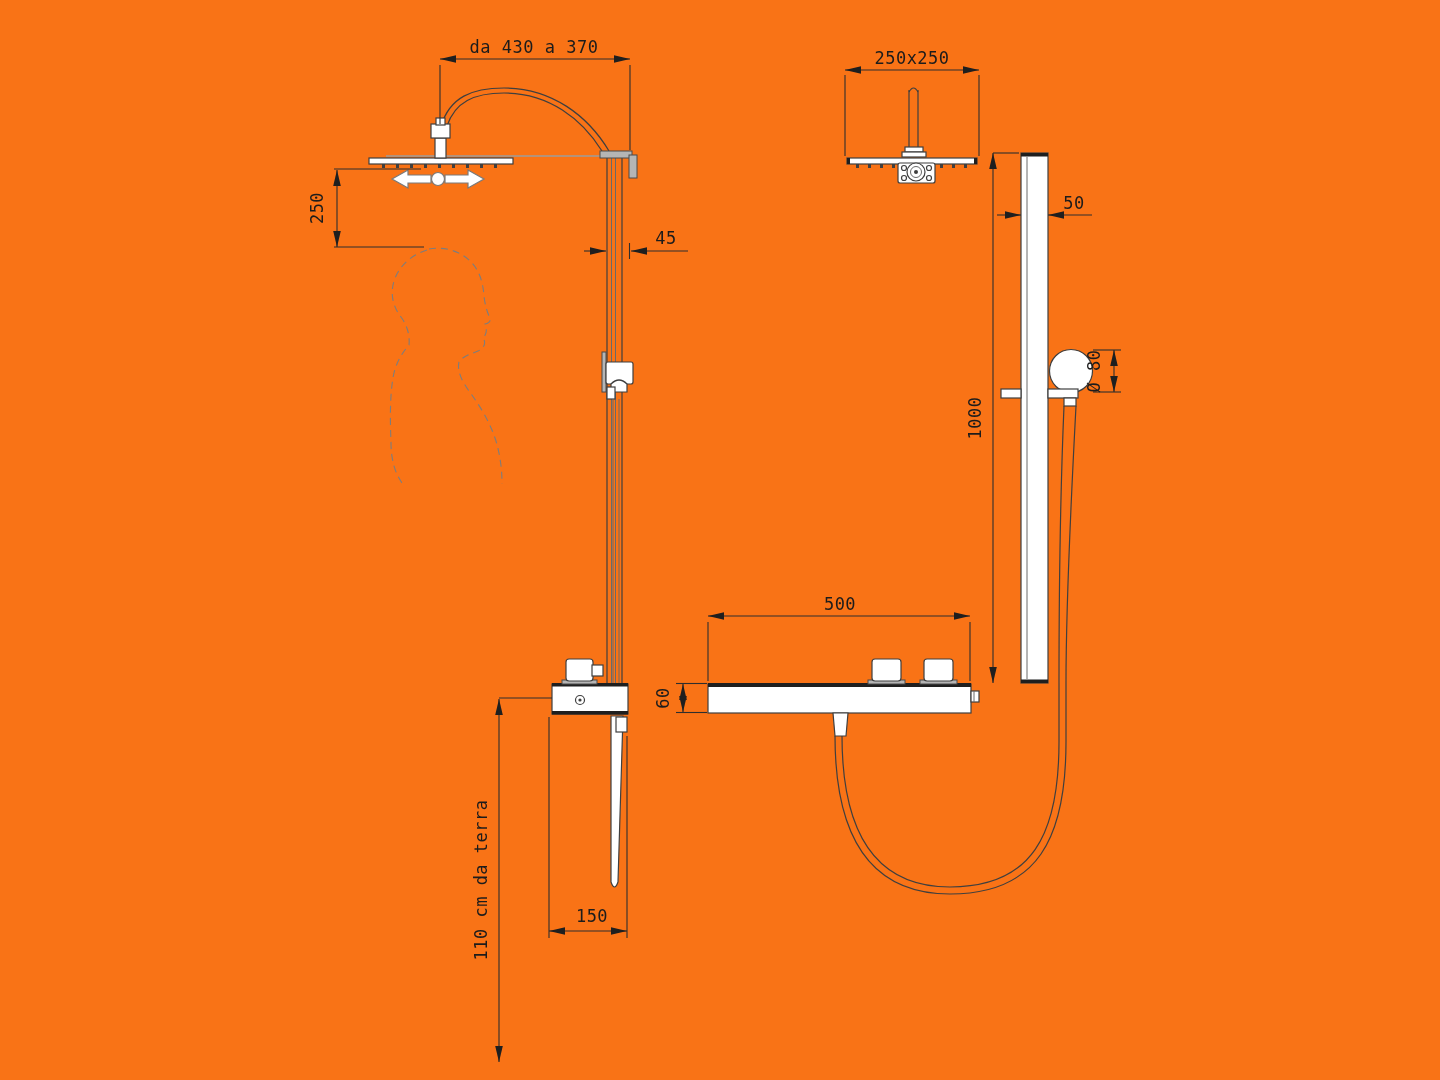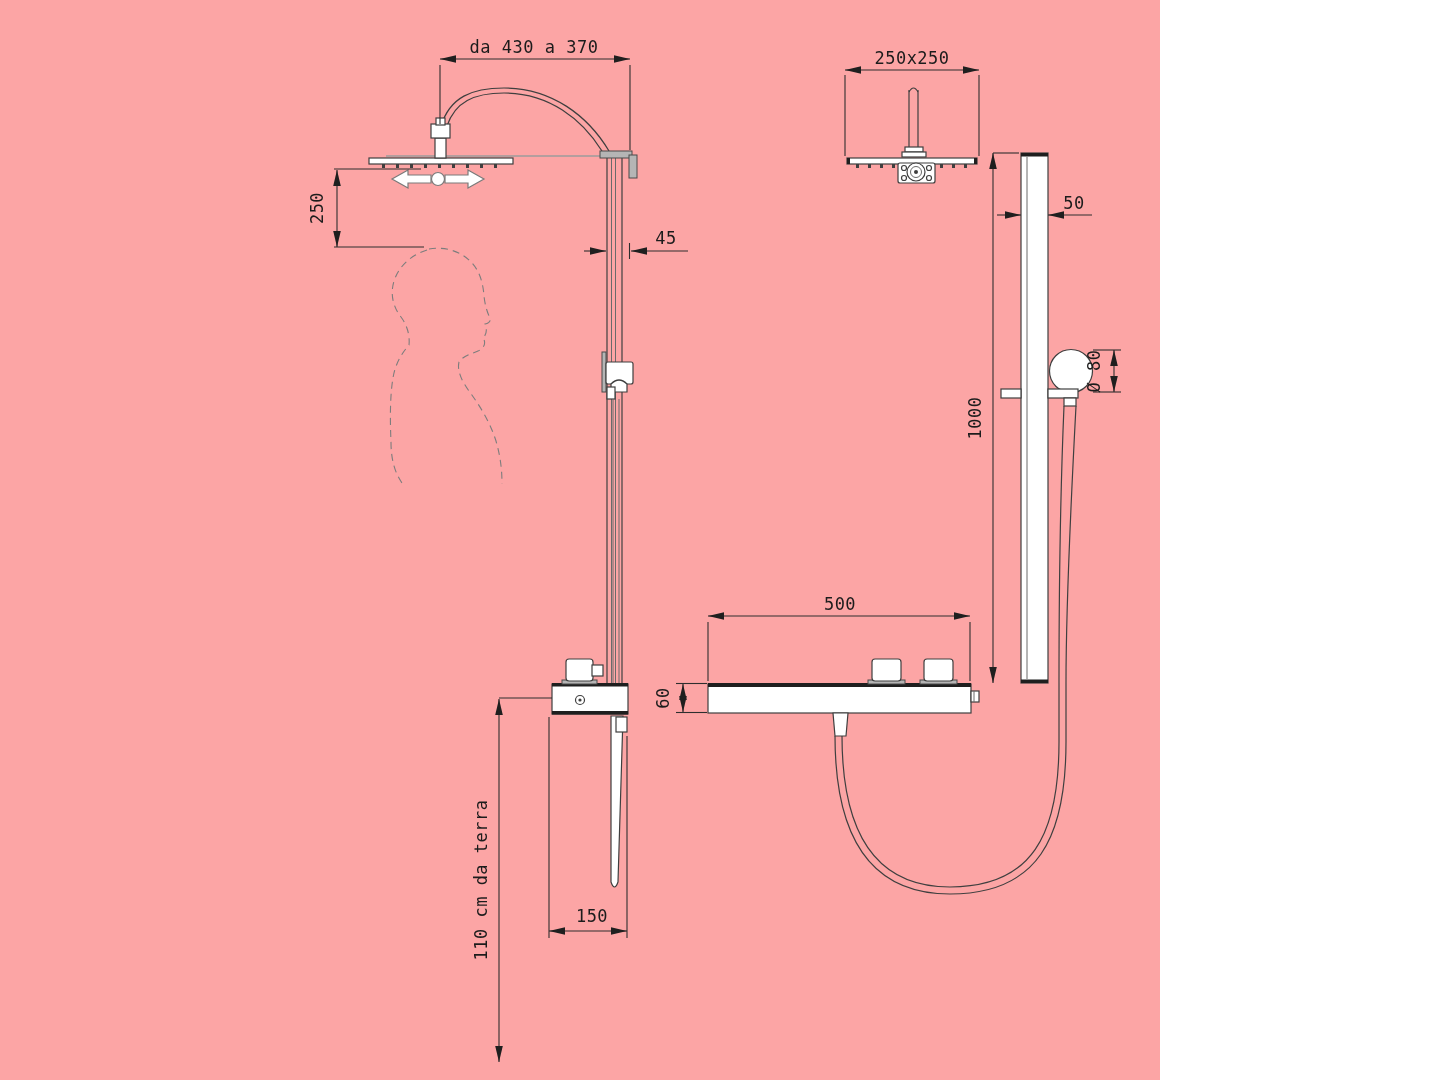--- a/index.html
+++ b/index.html
@@ -1,20 +1,20 @@
 <!DOCTYPE html>
 <html><head>
 <meta charset="utf-8">
 <style>
   html,body{margin:0;padding:0;}
   body{
     width:1440px;height:1080px;background:#ffffff;
     font-family:"DejaVu Sans Mono","Liberation Mono",monospace;
   }
-  .stage{position:relative;width:1160px;height:1080px;background:#fca5a5;overflow:hidden;}
+  .stage{position:relative;width:1440px;height:1080px;background:#f97316;overflow:hidden;}
   svg text{
     font-family:"DejaVu Sans Mono","Liberation Mono",monospace;
     font-size:17px;fill:#1c1c1c;letter-spacing:0.5px;
   }
   .ln{stroke:#3f3f3f;stroke-width:1.2;fill:none;}
   .lnthin{stroke:#6a6a6a;stroke-width:1;fill:none;}
   .gray{stroke:#9d9d9d;stroke-width:1.4;fill:none;}
   .dim{stroke:#2e2e2e;stroke-width:1.1;fill:none;}
   .fillw{fill:#ffffff;stroke:#3f3f3f;stroke-width:1.2;}
   .fillg{fill:#b5b5b5;stroke:#4a4a4a;stroke-width:1;}

